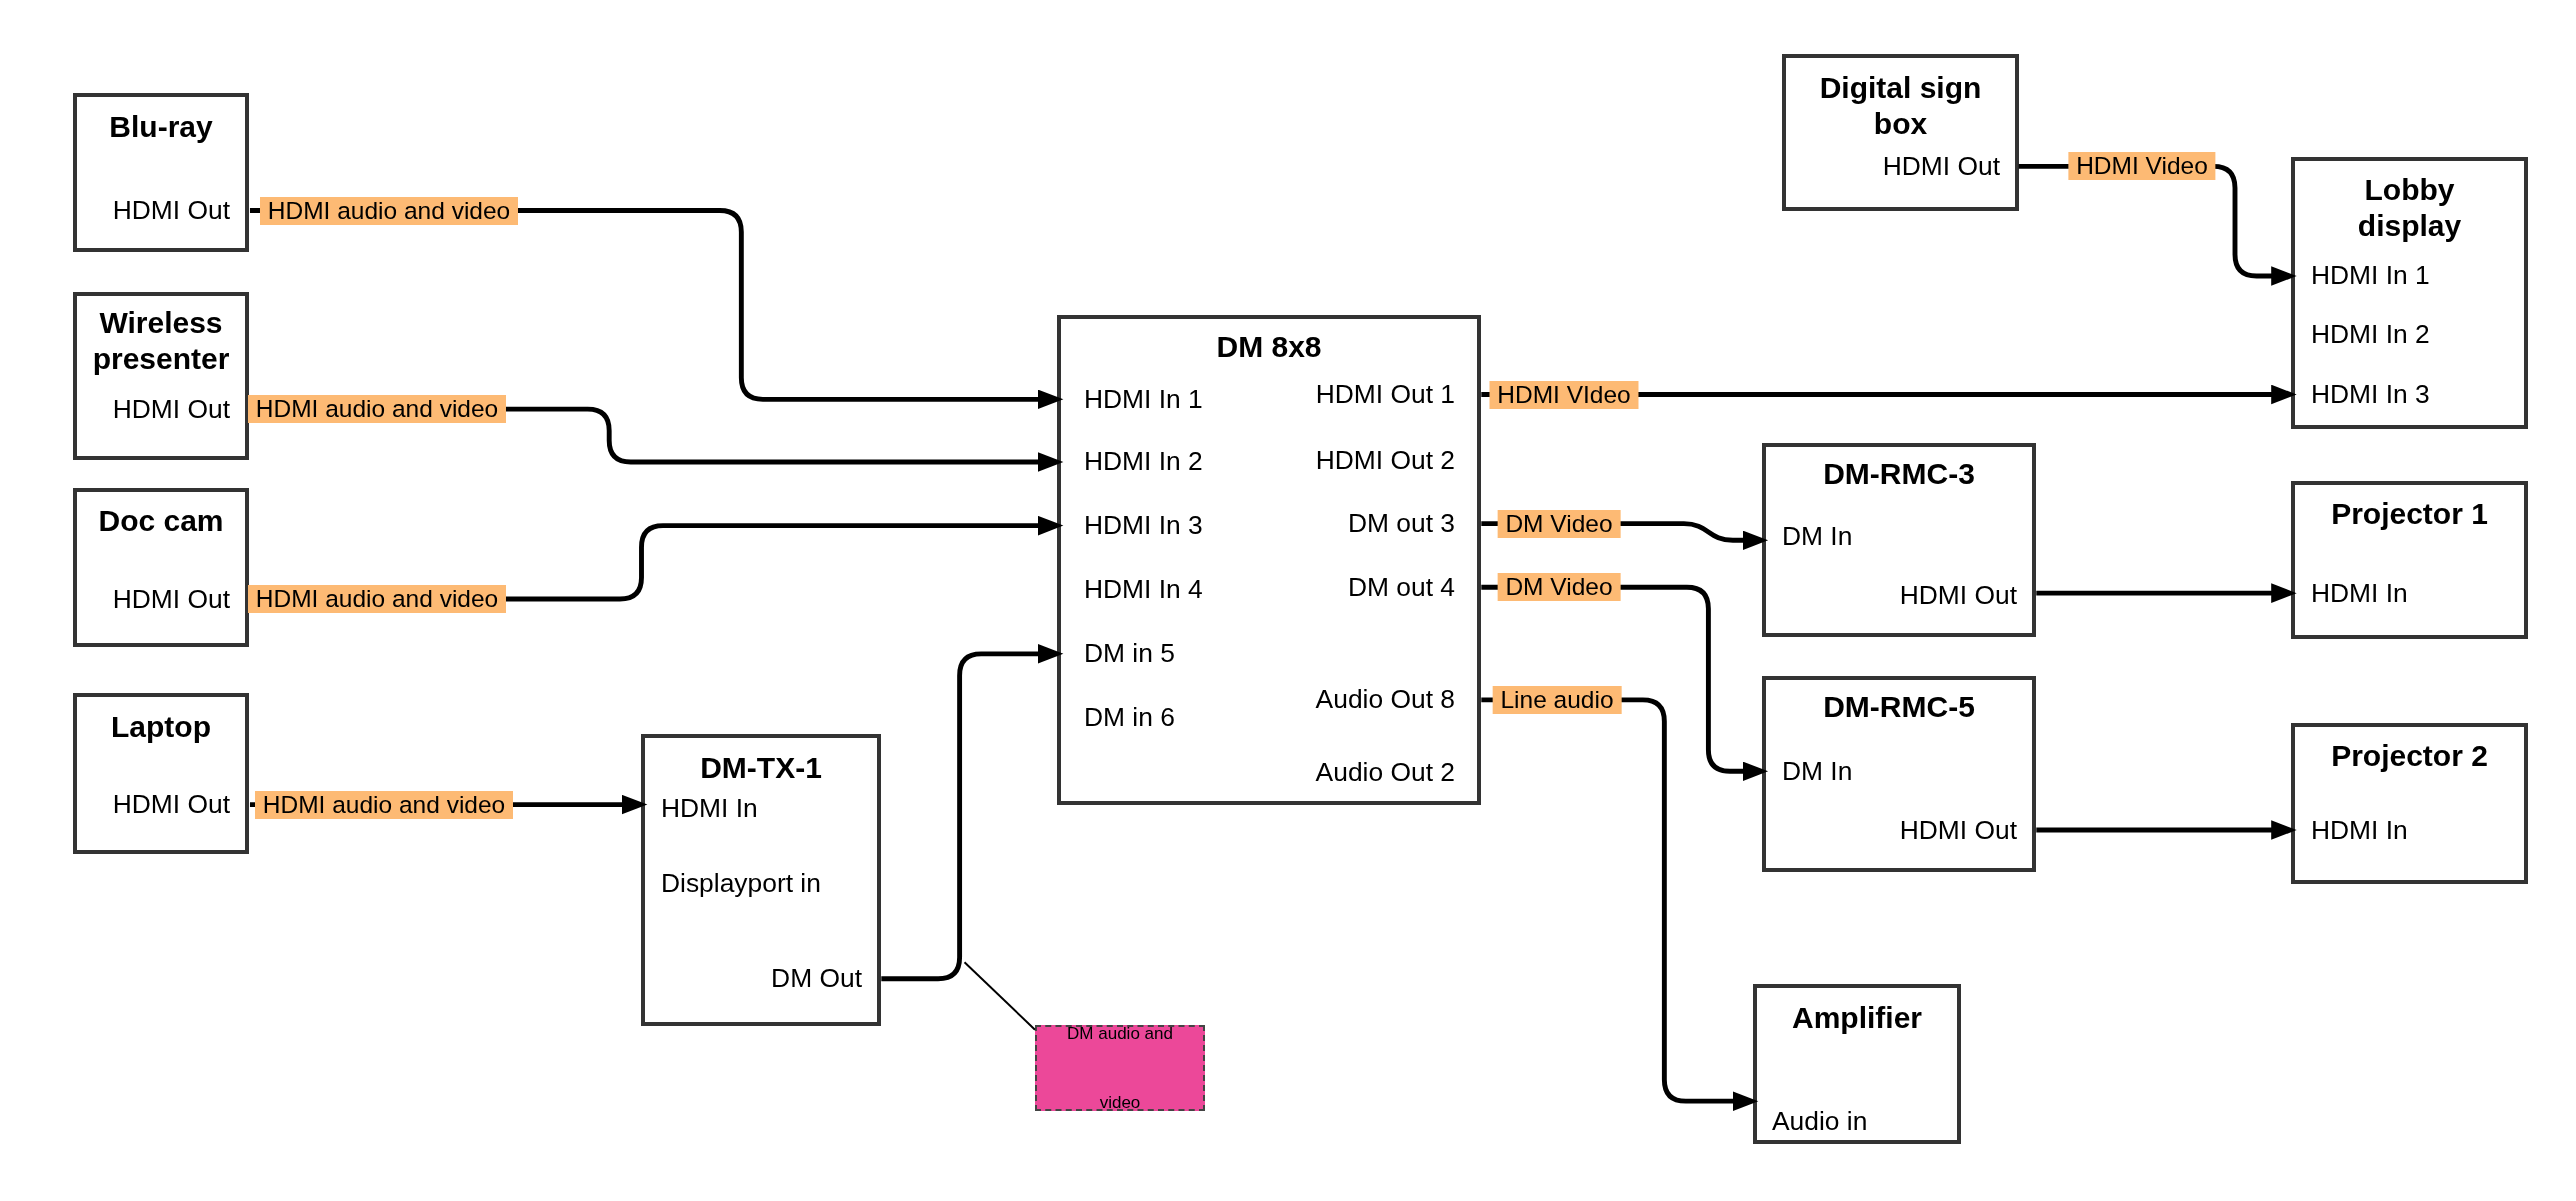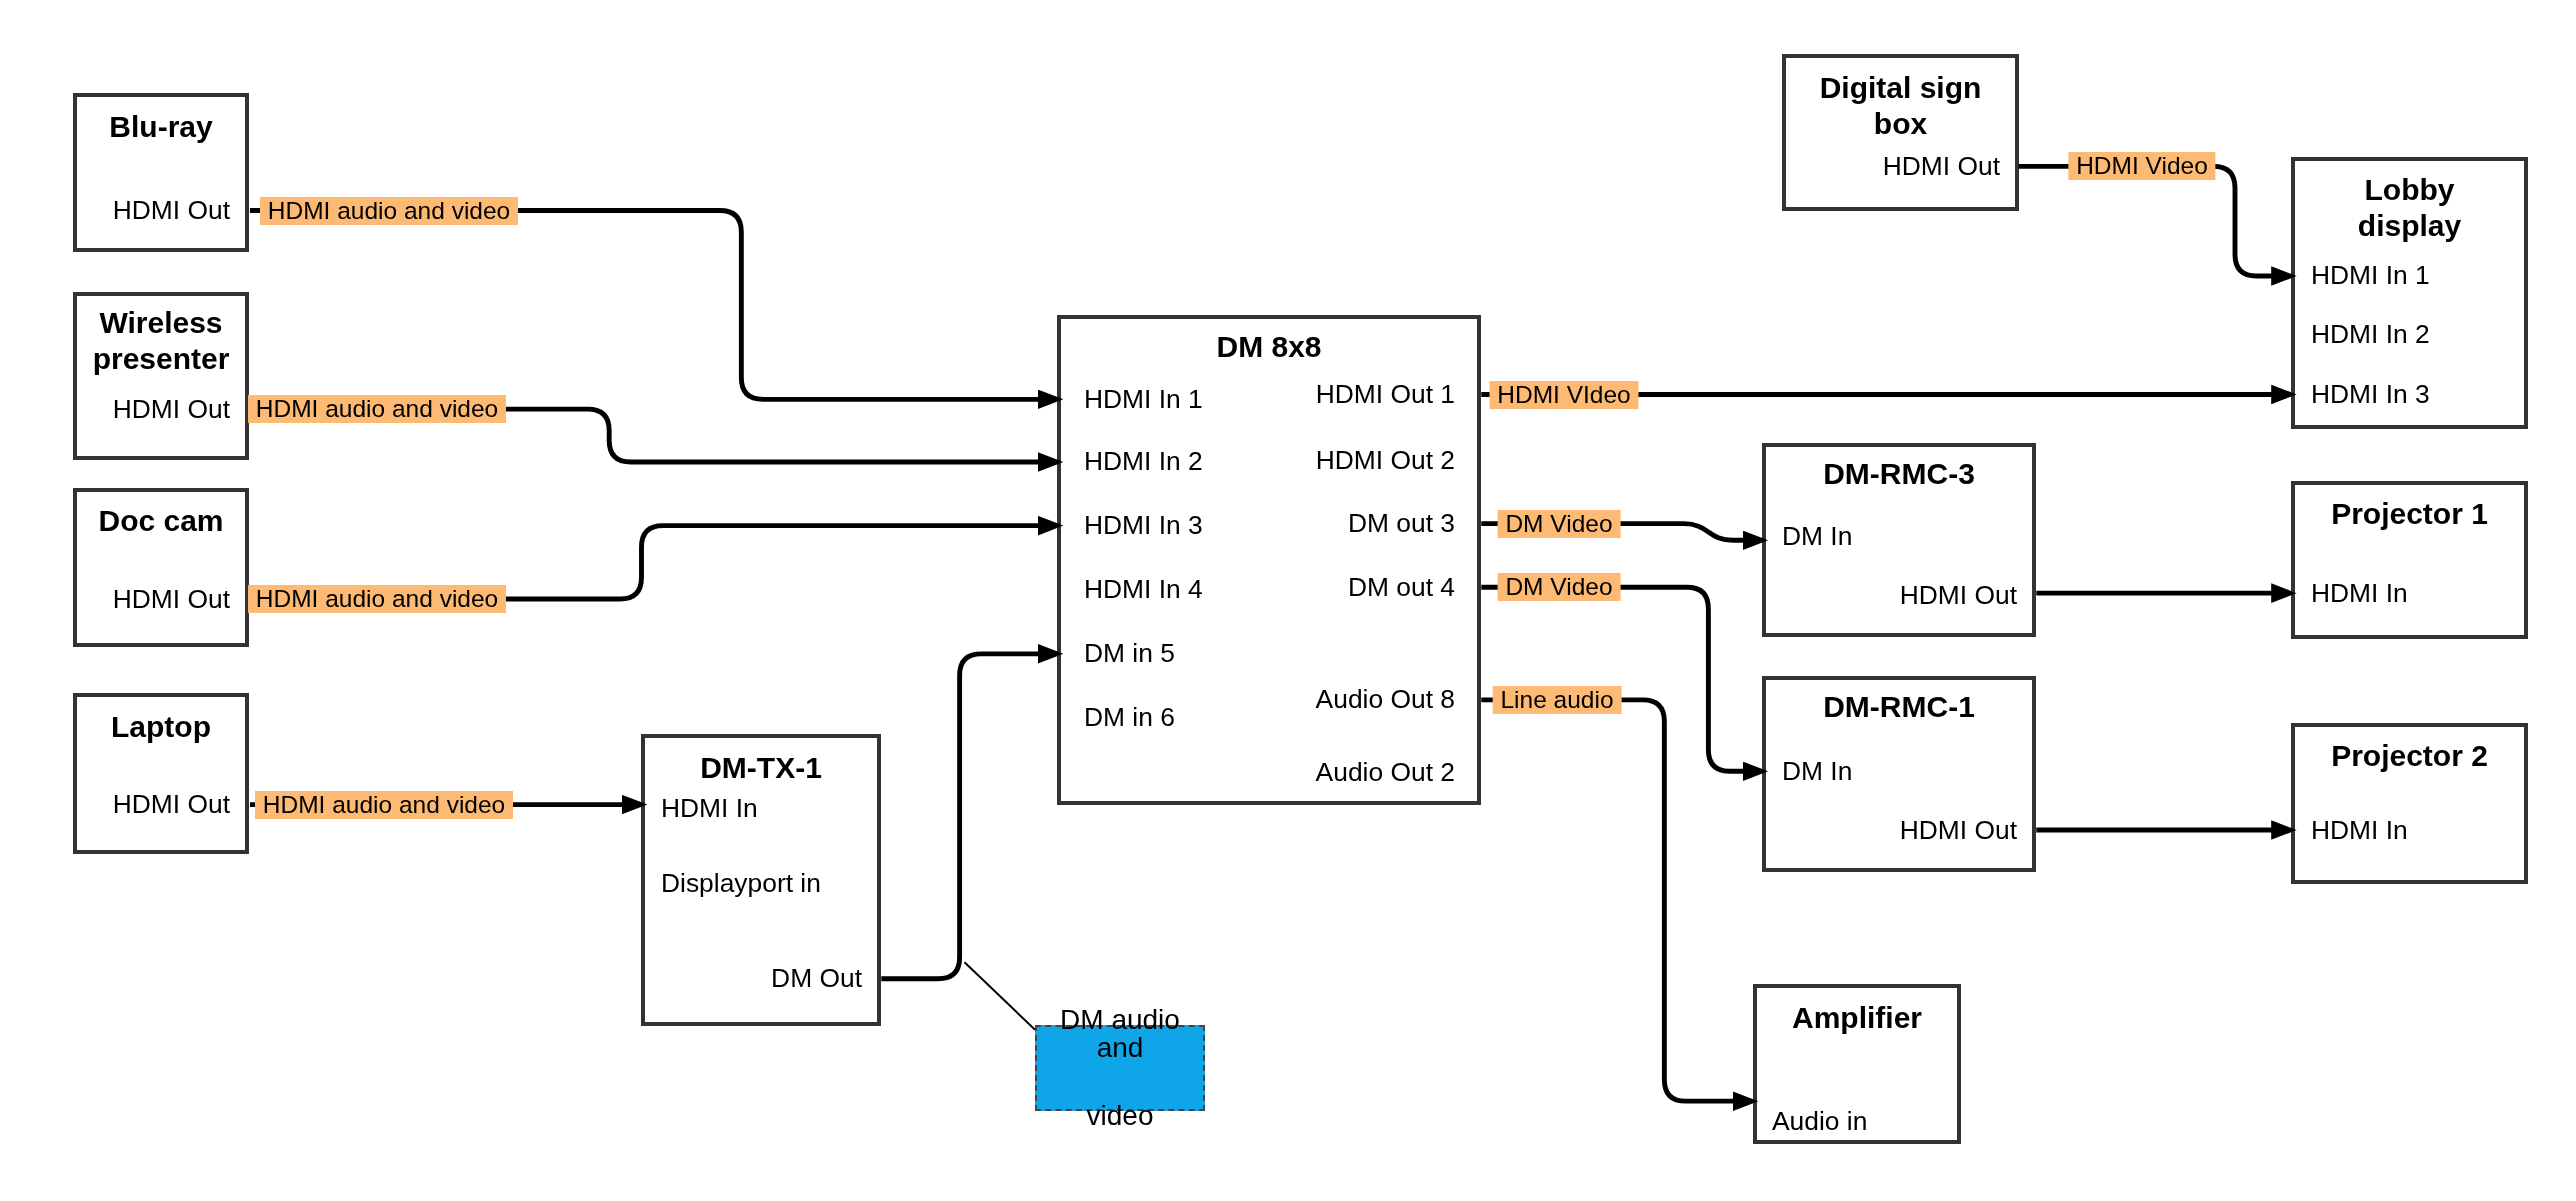--- a/index.html
+++ b/index.html
@@ -7,22 +7,22 @@
      font-family:"Liberation Sans", sans-serif;color:#000;}
   .node{position:absolute;background:#fff;border:4.9px solid #333;box-sizing:border-box;z-index:2;}
   .title{position:absolute;text-align:center;font-weight:bold;font-size:30px;line-height:36px;z-index:3;}
   .port{position:absolute;height:33px;line-height:33px;font-size:26.4px;z-index:3;white-space:nowrap;}
   #edges{position:absolute;left:0;top:0;z-index:5;pointer-events:none;}
   .wire{fill:none;stroke:#000;stroke-width:5;}
   .leader{fill:none;stroke:#000;stroke-width:2;}
   .edge-label{position:absolute;transform:translate(-50%,-50%);background:#fdba74;padding:0 7.8px;
      font-size:24.5px;white-space:nowrap;z-index:7;}
   .annotation{position:absolute;left:1035px;top:1025px;width:166px;height:82px;border:2px dashed #444;
-     background:#0ea5e9;display:flex;flex-direction:column;align-items:center;justify-content:center;
-     font-size:28px;line-height:27.4px;z-index:4;text-align:center;gap:41px;}
+     background:#ec4899;display:flex;flex-direction:column;align-items:center;justify-content:center;
+     font-size:17px;line-height:27.4px;z-index:4;text-align:center;gap:41px;}
 </style>
 </head>
 <body>
 
 <div id="c">
   <svg id="edges" width="2576" height="1201" viewBox="0 0 2631 1227">
     <defs>
       <marker id="arr" markerUnits="userSpaceOnUse" markerWidth="30" markerHeight="24" refX="2" refY="10" orient="auto">
         <path d="M0,0 L26,10 L0,20 Z" fill="#000"></path>
       </marker>
@@ -110,21 +110,21 @@
     </div>
     <div class="port" style="left: 1782px; width: 235px; top: 520px; text-align: left;">DM In</div>
     <div class="port" style="left: 1782px; width: 235px; top: 579px; text-align: right;">HDMI Out</div>
     <div class="node" style="left: 2291px; top: 481px; width: 237px; height: 158px;"></div>
     <div class="title" style="left: 2291px; top: 496px; width: 237px;">
       <div>Projector 1</div>
     </div>
     <div class="port" style="left: 2311px; width: 198px; top: 577px; text-align: left;">HDMI In</div>
     <div class="node" style="left: 1762px; top: 676px; width: 274px; height: 196px;"></div>
     <div class="title" style="left: 1762px; top: 689px; width: 274px;">
-      <div>DM-RMC-1</div>
+      <div>DM-RMC-5</div>
     </div>
     <div class="port" style="left: 1782px; width: 235px; top: 755px; text-align: left;">DM In</div>
     <div class="port" style="left: 1782px; width: 235px; top: 814px; text-align: right;">HDMI Out</div>
     <div class="node" style="left: 2291px; top: 723px; width: 237px; height: 161px;"></div>
     <div class="title" style="left: 2291px; top: 738px; width: 237px;">
       <div>Projector 2</div>
     </div>
     <div class="port" style="left: 2311px; width: 198px; top: 814px; text-align: left;">HDMI In</div>
     <div class="node" style="left: 1753px; top: 984px; width: 208px; height: 160px;"></div>
     <div class="title" style="left: 1753px; top: 1000px; width: 208px;">

